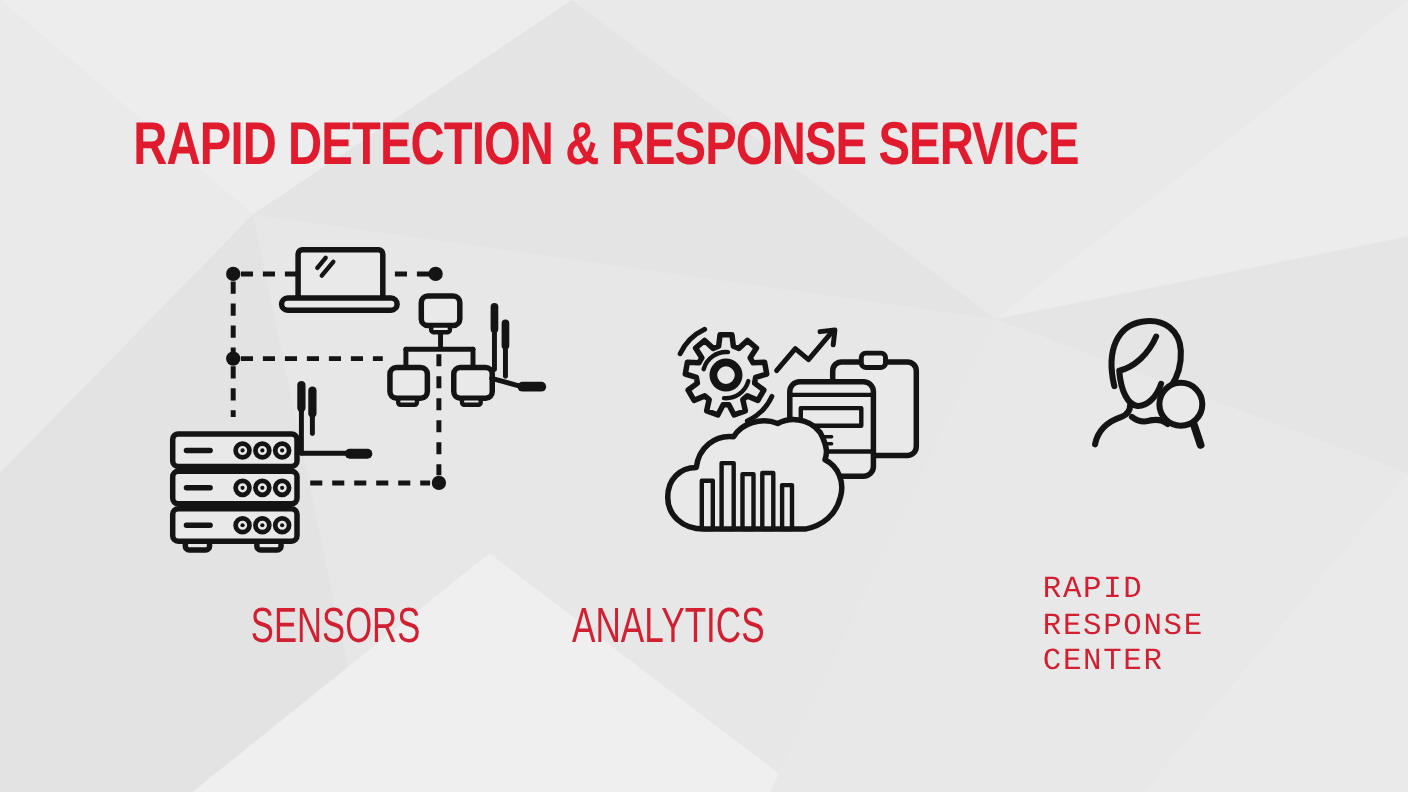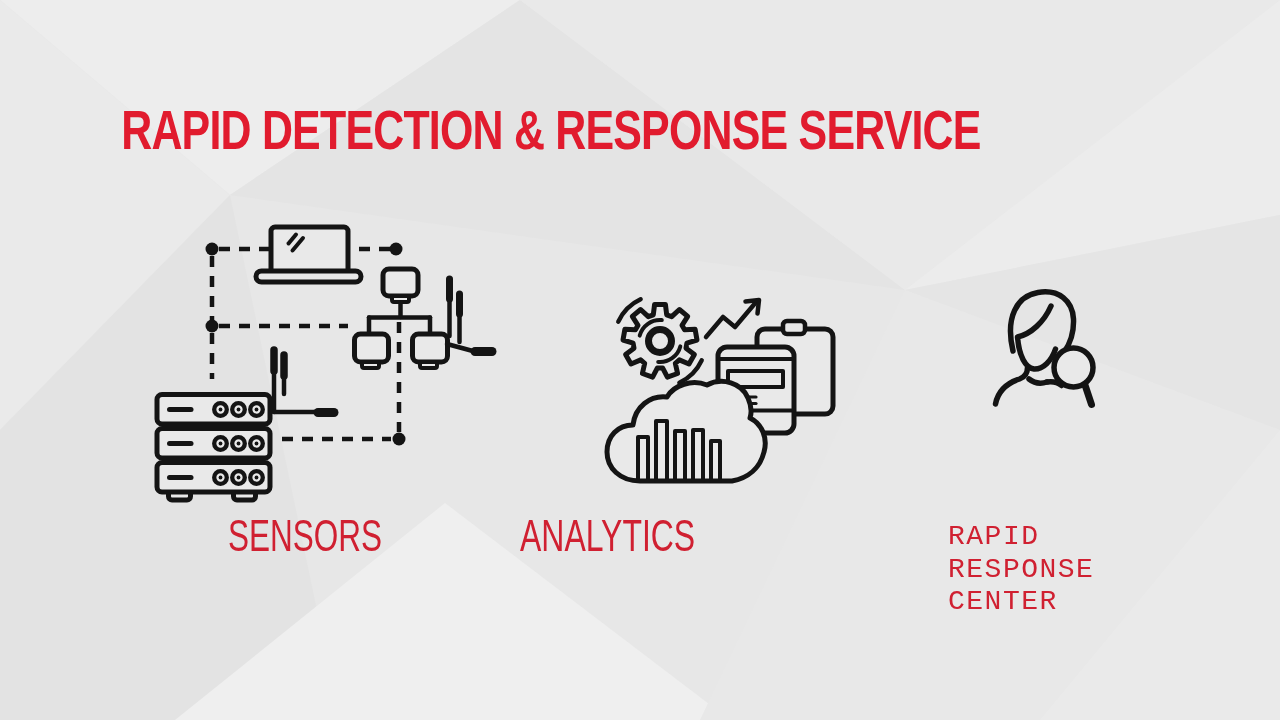--- a/index.html
+++ b/index.html
@@ -17,21 +17,21 @@
   }
   #canvas svg{position:absolute;left:0;top:0;}
   .title{
     position:absolute;left:0;right:0;top:103px;text-align:left;
     color:var(--title-red);font-weight:700;font-size:55px;line-height:1;
     letter-spacing:-1px;white-space:nowrap;
   }
   .title .squeeze{display:inline-block;transform:scaleX(0.78);transform-origin:50% 50%;}
   .step-label{
     position:absolute;color:var(--label-red);font-weight:400;font-size:45px;
-    line-height:1;white-space:nowrap;
+    line-height:1;white-space:nowrap;margin-top:33px;
   }
   .step-label .squeeze{display:inline-block;transform:scaleX(0.70);transform-origin:0 50%;}
   .center-label{
     position:absolute;left:948px;top:521px;color:var(--label-red);
     font-weight:400;font-size:28px;line-height:32.5px;letter-spacing:1.5px;
     white-space:nowrap;
     font-family:Liberation Mono, monospace;
   }
   .center-label div{height:32.5px;}
 </style>

